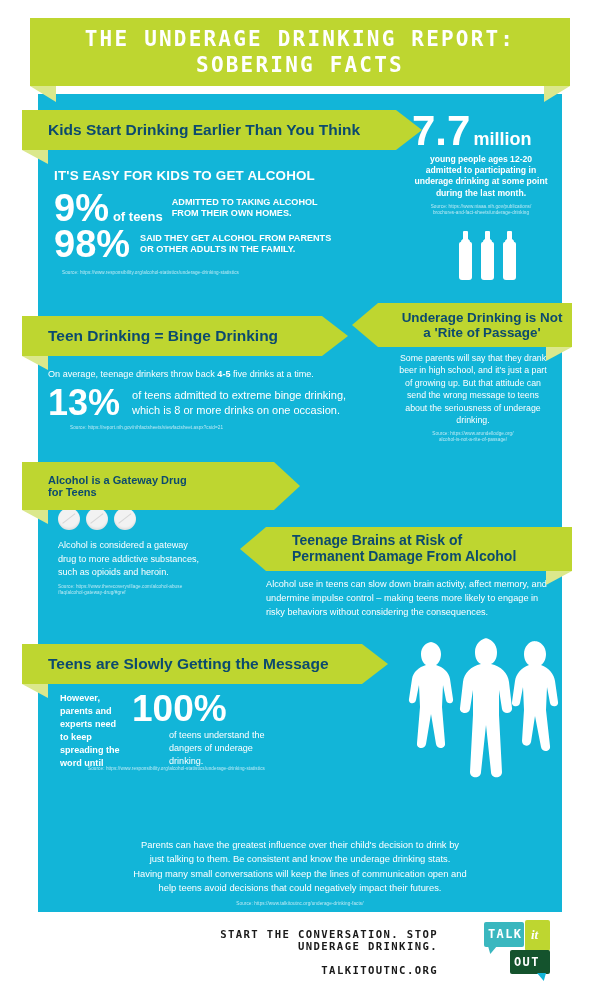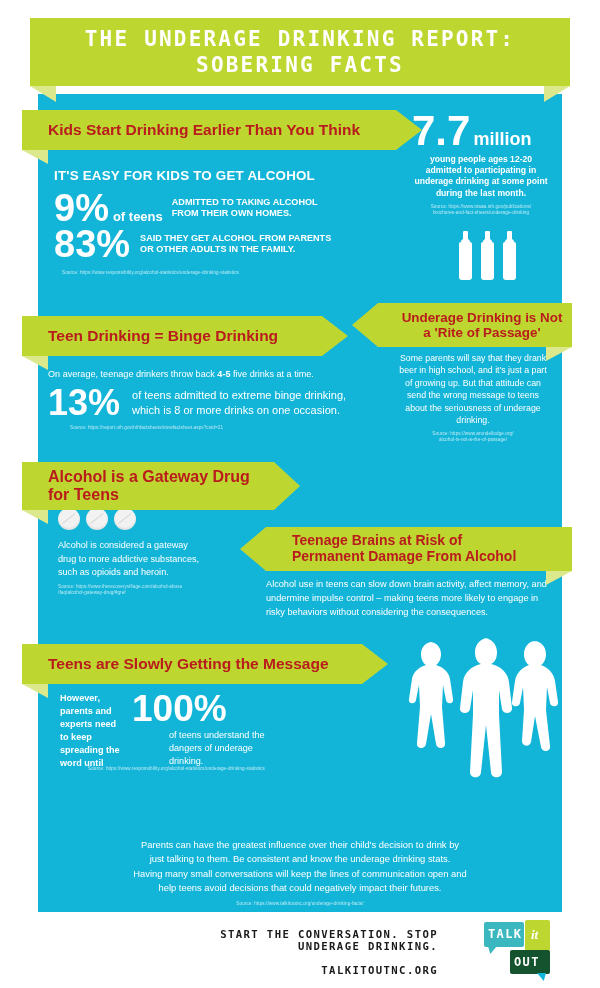--- a/index.html
+++ b/index.html
@@ -1,20 +1,20 @@
 <!DOCTYPE html>
 <html><head>
 <meta charset="utf-8">
 <style>
   html,body{margin:0;padding:0;background:#ffffff;}
   body{width:600px;height:988px;font-family:"Liberation Sans",sans-serif;position:relative;overflow:hidden;}
   .page{position:relative;width:600px;height:988px;background:#ffffff;}
 
   
-  .banner{position:absolute;background:#bed630;color:#b91c1c;font-weight:bold;
+  .banner{position:absolute;background:#bed630;color:#0c4a6e;font-weight:bold;
           display:flex;align-items:center;box-sizing:border-box;z-index:5;}
   .banner .btxt{display:block;line-height:1.12;}
   .arrow-right{position:absolute;top:0;right:-26px;width:26px;height:100%;
      background:#bed630;clip-path:polygon(0 0,100% 50%,0 100%);}
   .arrow-left{position:absolute;top:0;left:-26px;width:26px;height:100%;
      background:#bed630;clip-path:polygon(100% 0,0 50%,100% 100%);}
   
   .fold-bl{position:absolute;left:0;bottom:-14px;width:26px;height:14px;
      background:#dbe88c;clip-path:polygon(0 0,100% 0,100% 100%);}
   .fold-br{position:absolute;right:0;bottom:-14px;width:26px;height:14px;
@@ -96,21 +96,21 @@
     <div style="display:flex;align-items:baseline;margin-top:8px;">
       <span class="bignum" style="font-size:38px;">9%</span>
       <span class="white" style="font-size:13px;font-weight:bold;margin-left:4px;">of teens</span>
       <span class="white" style="font-size:9.1px;font-weight:bold;line-height:1.28;margin-left:9px;align-self:center;">
         <span>ADMITTED TO TAKING ALCOHOL</span><br>
         <span>FROM THEIR OWN HOMES.</span>
       </span>
     </div>
 
     <div style="display:flex;align-items:baseline;margin-top:1px;">
-      <span class="bignum" style="font-size:38px;">83%</span>
+      <span class="bignum" style="font-size:38px;">98%</span>
       <span class="white" style="font-size:9.1px;font-weight:bold;line-height:1.28;margin-left:10px;align-self:center;">
         <span>SAID THEY GET ALCOHOL FROM PARENTS</span><br>
         <span>OR OTHER ADULTS IN THE FAMILY.</span>
       </span>
     </div>
 
     <div class="src" style="margin-top:8px;margin-left:8px;">Source: https://www.responsibility.org/alcohol-statistics/underage-drinking-statistics</div>
   </div>
 
   <div class="cyan" style="left:38px;top:310px;width:524px;height:150px;"></div>
@@ -148,21 +148,21 @@
   <div style="position:absolute;left:398px;top:352px;width:150px;z-index:4;text-align:center;">
     <div class="white" style="font-size:8.8px;line-height:1.42;">Some parents will say that they drank beer in high school, and it's just a part of growing up. But that attitude can send the wrong message to teens about the seriousness of underage drinking.</div>
     <div class="src" style="margin-top:4px;">
       <span>Source: https://www.arundellodge.org/</span><br>
       <span>alcohol-is-not-a-rite-of-passage/</span>
     </div>
   </div>
 
   <div class="cyan" style="left:38px;top:460px;width:524px;height:172px;"></div>
 
-  <div class="banner" style="left:22px;top:462px;width:252px;height:48px;padding-left:26px;font-size:16px;">
+  <div class="banner" style="left:22px;top:462px;width:252px;height:48px;padding-left:26px;font-size:11px;">
     <span class="btxt">
       <span>Alcohol is a Gateway Drug</span><br>
       <span>for Teens</span>
     </span>
     <span class="arrow-right"></span>
     <span class="fold-bl"></span>
   </div>
 
   <div style="position:absolute;left:58px;top:508px;width:210px;z-index:4;">
     <div style="display:flex;gap:6px;">

